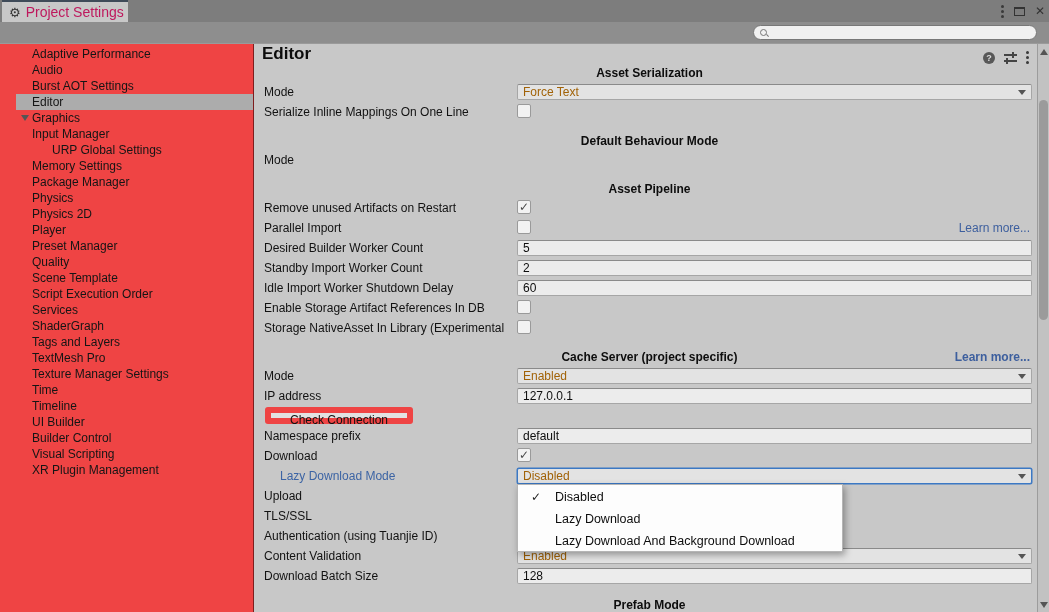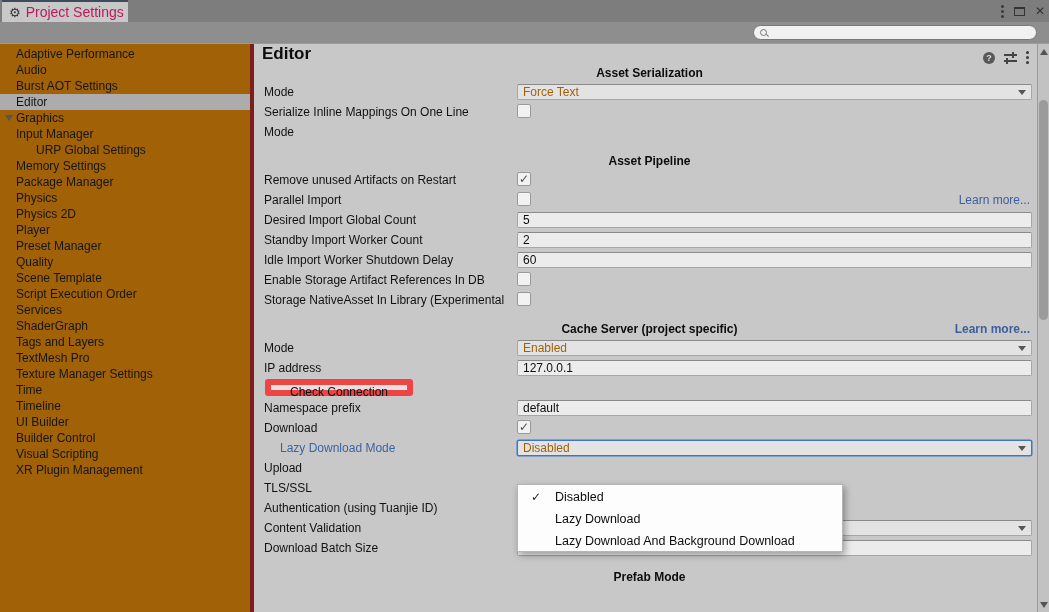--- a/index.html
+++ b/index.html
@@ -22,21 +22,21 @@
   
   .toolbar { position:absolute; left:0; top:22px; width:100%; height:22px; background:#8e8e8e; border-bottom:1px solid #9a9a9a; }
   .searchbox { position:absolute; right:12px; top:3px; width:284px; height:15px; background:#f1f1f1;
                border:1px solid #787878; border-radius:8px; display:flex; align-items:center; padding-left:5px; }
   .mag { position:relative; width:10px; height:10px; }
   .mag::before { content:""; position:absolute; left:1px; top:1px; width:5px; height:5px; border:1.2px solid #777; border-radius:50%; }
   .mag::after { content:""; position:absolute; left:7px; top:7px; width:3px; height:1.2px; background:#777; transform:rotate(45deg); }
   .search-input { border:none; outline:none; background:transparent; flex:1; font-size:11px; height:12px; font-family:inherit; }
 
   
-  .sidebar { position:absolute; left:0; top:44px; width:254px; bottom:0; background:#a16207; border-right:4px solid #7f1d1d; padding-top:2px; }
+  .sidebar { position:absolute; left:0; top:44px; width:254px; bottom:0; background:#ef4444; border-right:1px solid #7f1d1d; padding-top:2px;padding-left:16px; }
   .side-item { position:relative; height:16px; line-height:16px; padding-left:16px; color:#151515; cursor:default; white-space:nowrap; }
   .side-item.selected { background:#acacac; }
   .side-item.indent { padding-left:36px; }
   .fold { position:absolute; left:5px; top:5px; width:0; height:0;
           border-left:4.5px solid transparent; border-right:4.5px solid transparent; border-top:6px solid #555; }
 
   
   .main { position:absolute; left:254px; top:44px; right:12px; bottom:0; background:#c8c8c8; }
   .panel-title { height:20px; line-height:20px; padding-left:8px; font-size:17px; font-weight:bold; color:#0c0c0c; }
   .head-icons { position:absolute; top:7px; right:8px; display:flex; align-items:center; gap:9px; }
@@ -272,39 +272,40 @@
               <span class="dd-arrow"></span>
             </span>
           </span>
         </div>
         <div class="row">
           <span class="row-label">Serialize Inline Mappings On One Line</span>
           <span class="ctrl">
             <span class="cbox"></span>
           </span>
         </div>
+        <div class="sec-h"><span class="sec-title">Default Behaviour Mode</span></div>
         <div class="row">
           <span class="row-label">Mode</span>
         </div>
         <div class="sec-h"><span class="sec-title">Asset Pipeline</span></div>
         <div class="row">
           <span class="row-label">Remove unused Artifacts on Restart</span>
           <span class="ctrl">
             <span class="cbox on"></span>
           </span>
         </div>
         <div class="row">
           <span class="row-label">Parallel Import</span>
           <span class="ctrl">
             <span class="cbox"></span>
           </span>
           <a class="learn" href="#">Learn more...</a>
         </div>
         <div class="row">
-          <span class="row-label">Desired Import Global Count</span>
+          <span class="row-label">Desired Builder Worker Count</span>
           <span class="ctrl">
             <span class="tfield">
               <span class="tf-text">5</span>
             </span>
           </span>
         </div>
         <div class="row">
           <span class="row-label">Standby Import Worker Count</span>
           <span class="ctrl">
             <span class="tfield">

